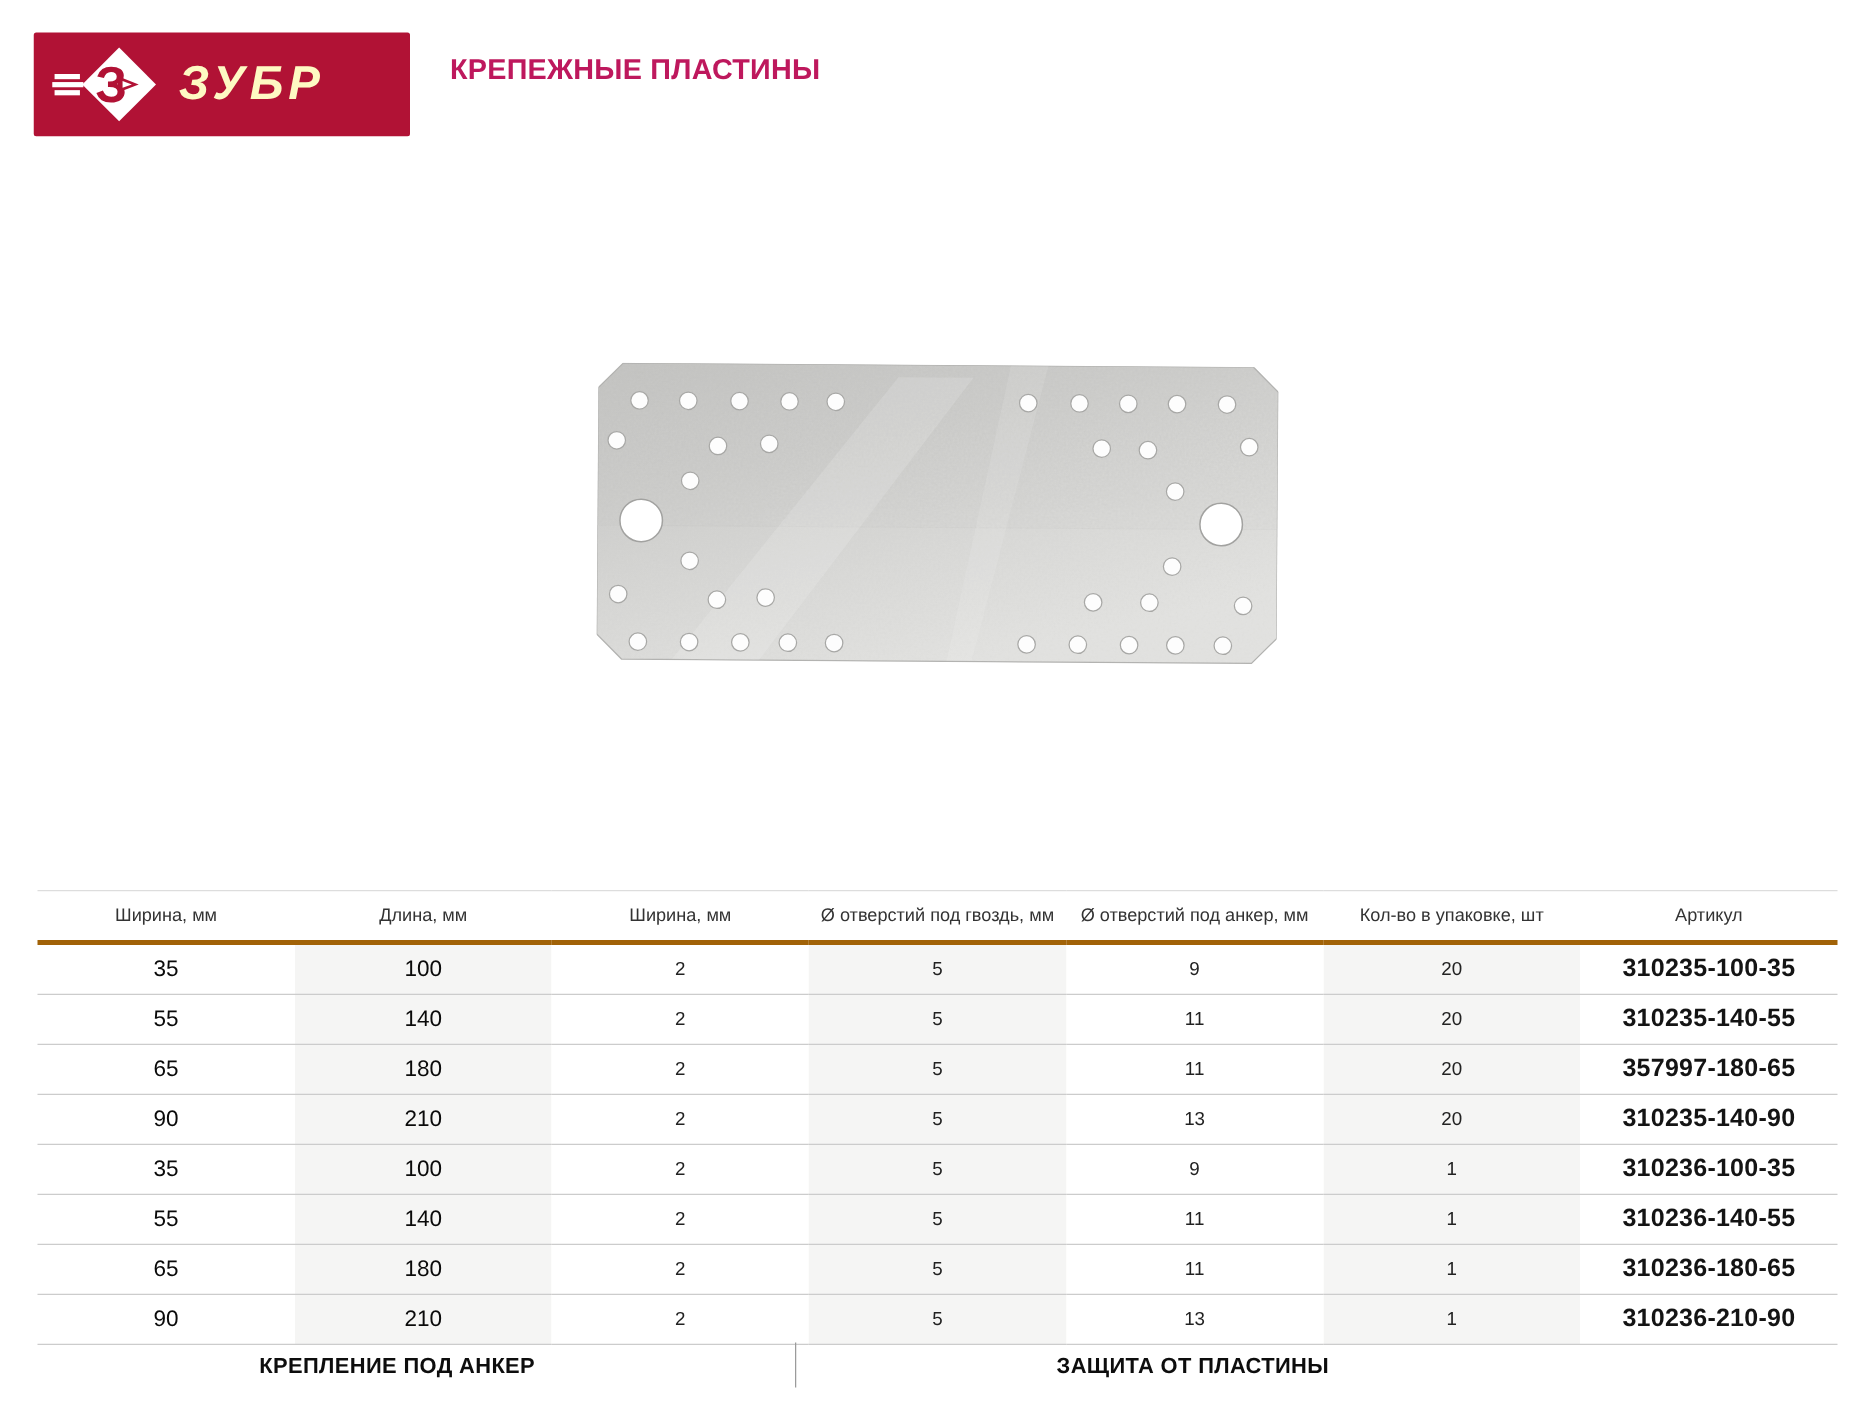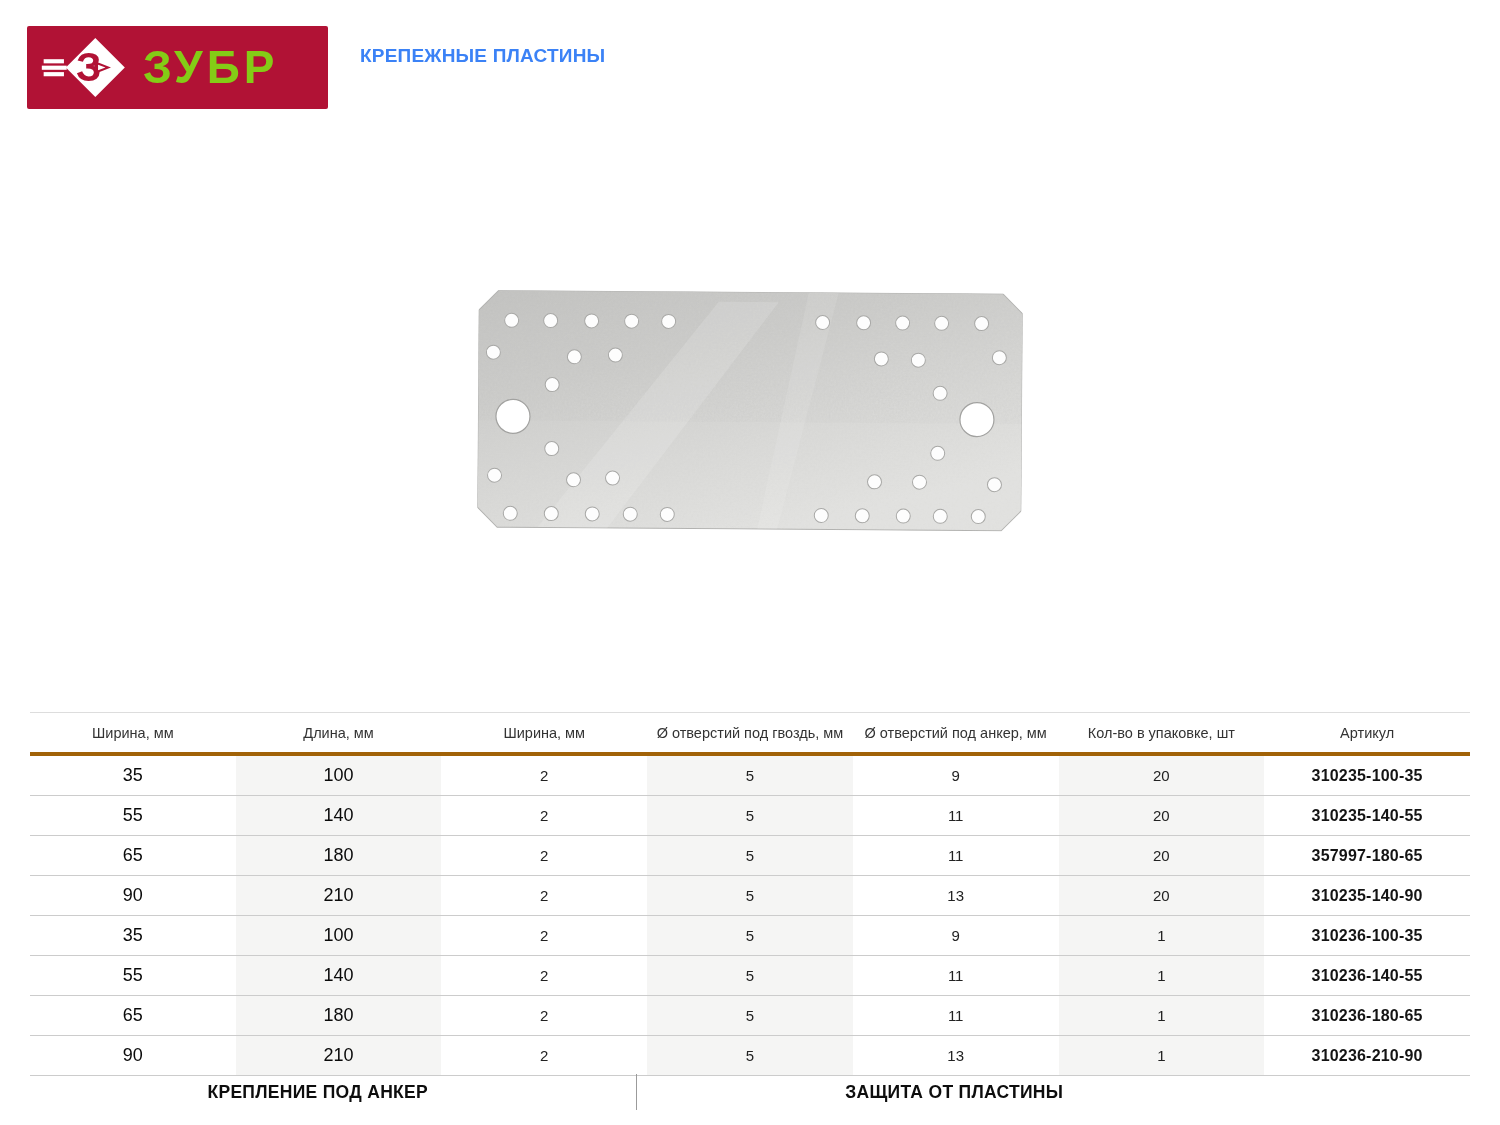--- a/index.html
+++ b/index.html
@@ -14,28 +14,28 @@
   .page{position:absolute;inset:0;}
 
   
   .logo{
     position:absolute;left:27px;top:26px;width:301px;height:83px;
     display:flex;align-items:center;
     border-radius:2px;
   }
   .logo-icon{margin-left:10px;flex:0 0 auto;}
   .logo-text{
-    color:#84cc16;font-weight:bold;font-size:46px;line-height:1;
-    letter-spacing:4px;margin-left:6px;margin-top:-2px;
+    color:#fef9c3;font-weight:bold;font-size:38px;line-height:1;
+    letter-spacing:4px;margin-left:6px;margin-top:-2px;font-style:italic;
   }
 
   
   .title{
     position:absolute;left:360px;top:40px;
-    font-size:19px;font-weight:bold;color:#3b82f6;
+    font-size:23px;font-weight:bold;color:#be185d;
     line-height:31px;letter-spacing:0.2px;
   }
 
   
   .product{
     position:absolute;left:478px;top:292px;width:544px;height:238px;
     transform:rotate(0.4deg);
   }
 
   
@@ -50,21 +50,21 @@
     border-bottom:4px solid #a16207;
     background:#ffffff;
   }
   table.spec tbody td{
     height:37px;text-align:center;vertical-align:middle;
     font-size:15px;color:#222;
     border-bottom:1px solid #cccccc;
   }
   table.spec tbody td:nth-child(even){background:#f5f5f4;}
   table.spec td.c-bold{font-weight:normal;font-size:18px;color:#0a0a0a;}
-  table.spec td.c-art{font-weight:bold;font-size:16px;color:#141414;letter-spacing:0.2px;}
+  table.spec td.c-art{font-weight:bold;font-size:20px;color:#141414;letter-spacing:0.2px;}
 
   
   .footer{
     position:absolute;left:0;top:1070px;width:1272px;height:44px;
     display:flex;align-items:center;
   }
   .foot-half{
     flex:1;text-align:center;
     font-size:17.5px;font-weight:bold;color:#0d0d0d;letter-spacing:0.3px;
   }

